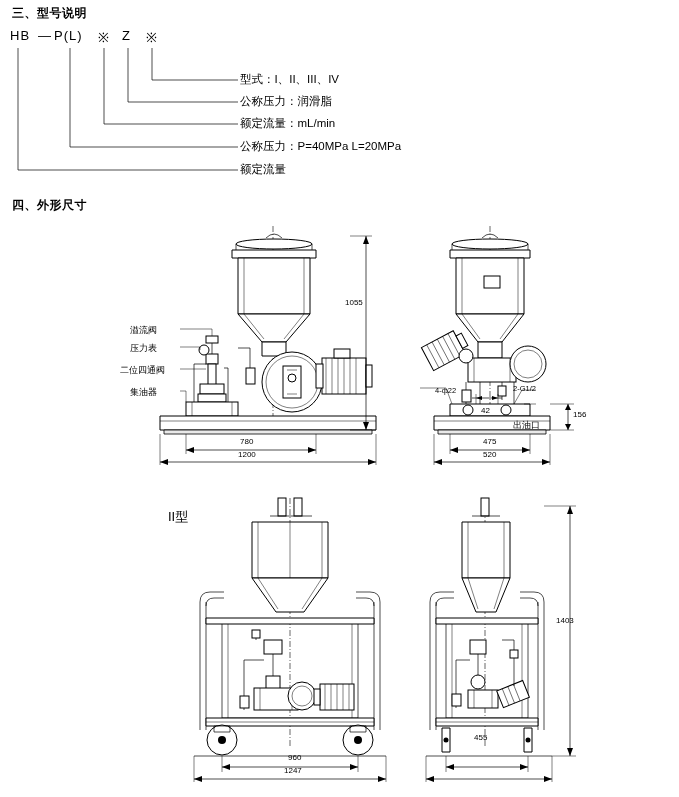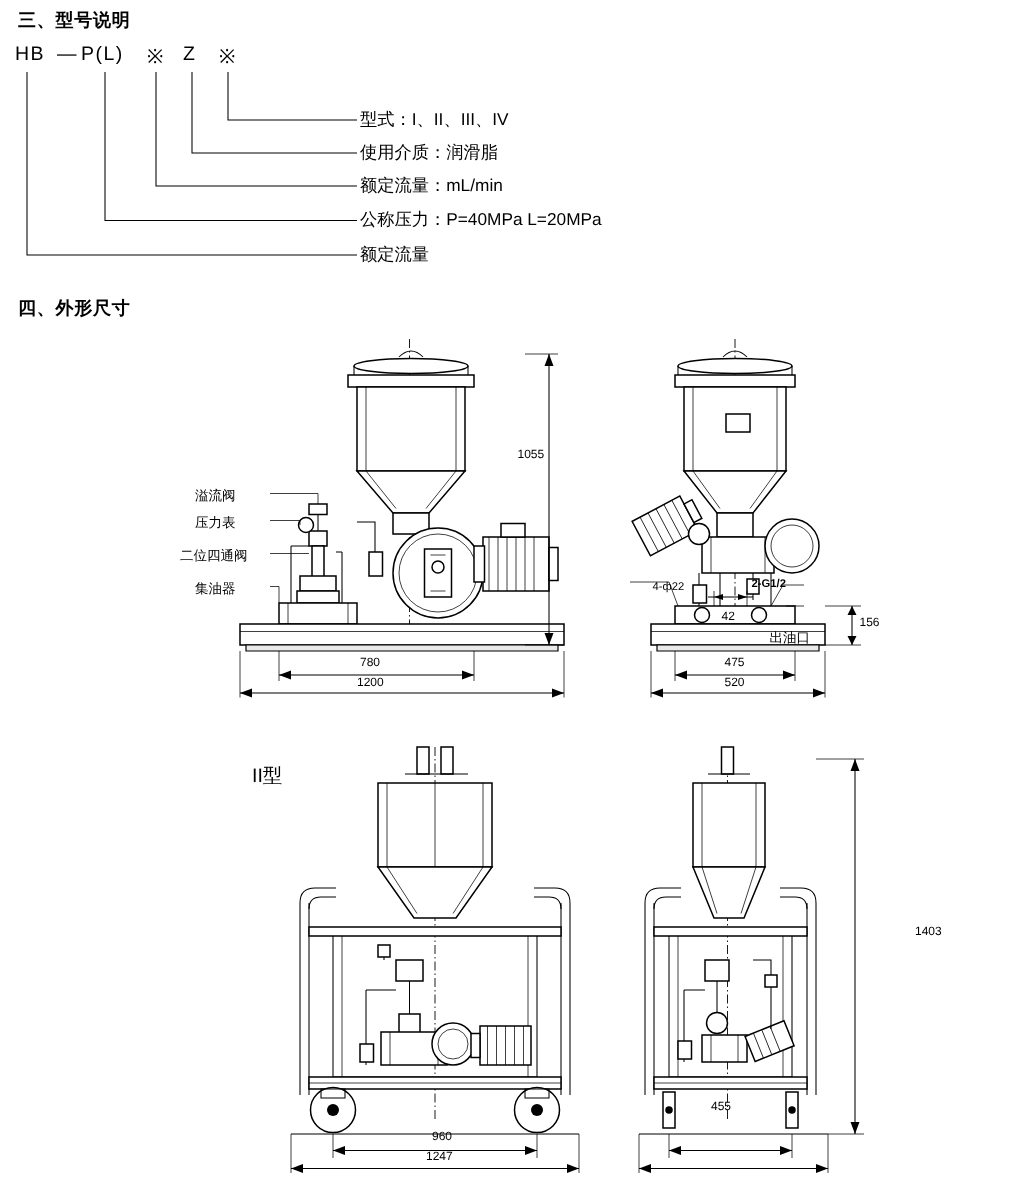--- a/index.html
+++ b/index.html
@@ -48,21 +48,21 @@
   <path class="thin" d="M128,4 L128,58 L238,58"></path>
 
   <path class="thin" d="M104,4 L104,80 L238,80"></path>
 
   <path class="thin" d="M70,4 L70,103 L238,103"></path>
 
   <path class="thin" d="M18,4 L18,126 L238,126"></path>
 </svg>
 
 <div class="abs legend-txt" style="left:240px; top:72px;">型式：I、II、III、IV</div>
-<div class="abs legend-txt" style="left:240px; top:94px;">使用介质：润滑脂</div>
+<div class="abs legend-txt" style="left:240px; top:94px;">公称压力：润滑脂</div>
 <div class="abs legend-txt" style="left:240px; top:116px;">额定流量：mL/min</div>
 <div class="abs legend-txt" style="left:240px; top:139px;">公称压力：P=40MPa  L=20MPa</div>
 <div class="abs legend-txt" style="left:240px; top:162px;">额定流量</div>
 
 <div class="abs sec-title" style="left:12px; top:197px;">四、外形尺寸</div>
 
 <svg class="abs" style="left:120px; top:218px;" width="270" height="250">
 
   <path class="dashd" d="M153,8 L153,215"></path>
 
@@ -204,21 +204,21 @@
   <path class="thin" d="M24,244 L140,244"></path>
   <path class="fillk" d="M24,244 L32,241 L32,247 Z"></path>
   <path class="fillk" d="M140,244 L132,241 L132,247 Z"></path>
 
   <path class="hair" d="M10,170 L36,170 L42,186"></path>
   <path class="hair" d="M126,172 L112,172 L104,186"></path>
   <path class="hair" d="M126,186 L114,186"></path>
 </svg>
 
 <div class="abs tiny" style="left:435px; top:386px;">4-ф22</div>
-<div class="abs tiny" style="left:501px; top:384px;font-weight:bold;">2-G1/2</div>
+<div class="abs tiny" style="left:513px; top:384px;">2-G1/2</div>
 <div class="abs lbl-small" style="left:513px; top:397px;margin-top:22px;">出油口</div>
 <div class="abs tiny2" style="left:481px; top:406px;">42</div>
 <div class="abs tiny2" style="left:573px; top:410px;">156</div>
 <div class="abs tiny2" style="left:483px; top:437px;">475</div>
 <div class="abs tiny2" style="left:483px; top:450px;">520</div>
 
 <div class="abs" style="left:168px; top:508px; font-size:13px;">II型</div>
 
 <svg class="abs" style="left:170px; top:490px;" width="240" height="295">
   <path class="dashd" d="M120,8 L120,258"></path>
@@ -346,15 +346,15 @@
 
   <path class="hair" d="M36,266 L36,282 M118,266 L118,282 M16,266 L16,292 M142,266 L142,292"></path>
   <path class="thin" d="M36,277 L118,277"></path>
   <path class="fillk" d="M36,277 L44,274 L44,280 Z"></path>
   <path class="fillk" d="M118,277 L110,274 L110,280 Z"></path>
   <path class="thin" d="M16,289 L142,289"></path>
   <path class="fillk" d="M16,289 L24,286 L24,292 Z"></path>
   <path class="fillk" d="M142,289 L134,286 L134,292 Z"></path>
 </svg>
 
-<div class="abs tiny2" style="left:610px; top:616px;text-align:right;">1403</div>
+<div class="abs tiny2" style="left:556px; top:616px;text-align:right;">1403</div>
 <div class="abs tiny2" style="left:474px; top:733px;">455</div>
 <div class="abs tiny2" style="left:484px; top:766px;margin-top:36px;">553</div>
 
 </body></html>

